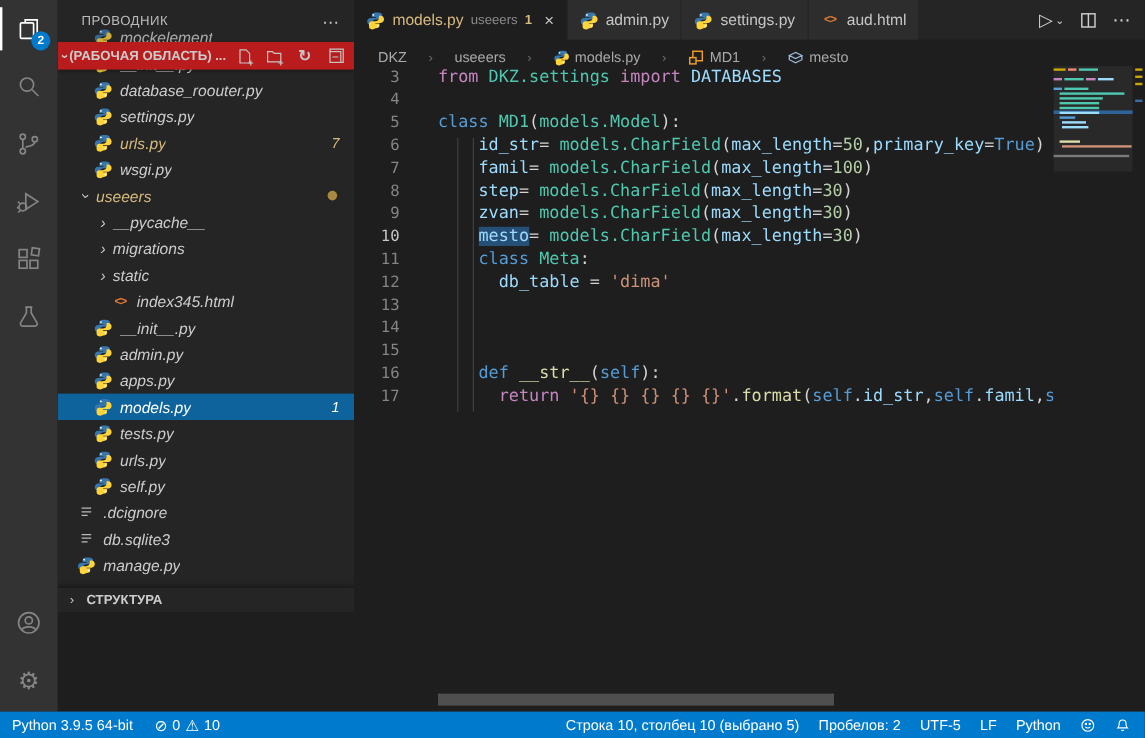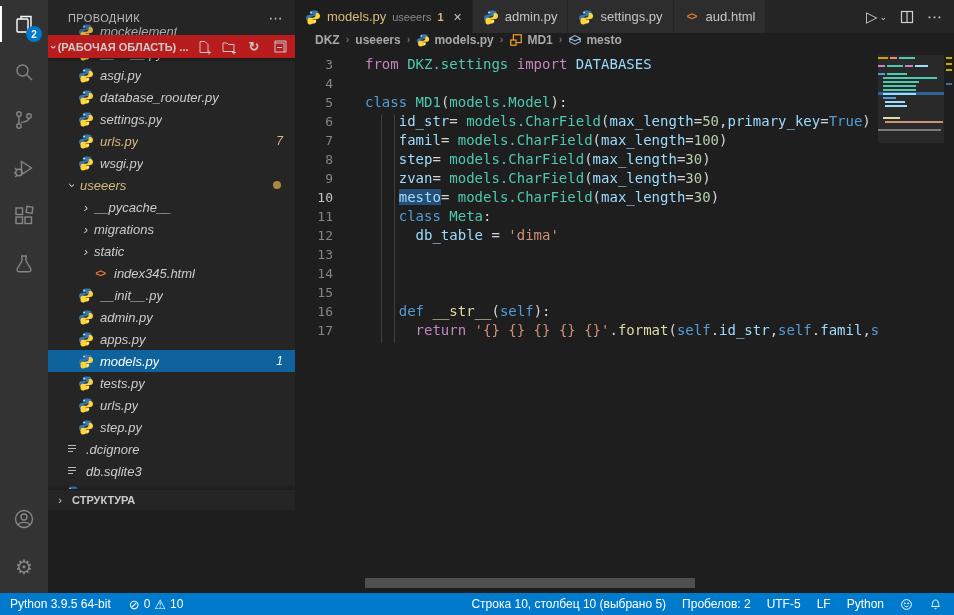--- a/index.html
+++ b/index.html
@@ -57,22 +57,22 @@
   .tab .ticon { width:16px; height:16px; display:flex; align-items:center; justify-content:center; }
   .tab .tlabel.gold { color:#d7ba7d; }
   .tab .tdesc { font-size:11px; color:#8b8b8b; }
   .tab .tbadge { font-size:11px; color:#d7ba7d; font-weight:bold; }
   .tab .tclose { color:#c5c5c5; font-size:14px; margin-left:4px; }
   .tab-actions { margin-left:auto; display:flex; align-items:center; gap:12px; padding-right:12px; color:#cfcfcf; }
   .tab-actions .ta { display:flex; align-items:center; cursor:pointer; font-size:15px; }
   .ta svg { width:16px; height:16px; stroke:currentColor; fill:none; stroke-width:1.2; }
   .ta .chev { font-size:9px; margin-left:2px; color:#cfcfcf; }
 
-  .breadcrumbs { position:absolute; left:0; top:33px; right:0; height:22px; display:flex; align-items:flex-start;
-    padding-left:20px; font-size:12px; color:#a9a9a9; gap:4px;font-weight:bold; }
+  .breadcrumbs { position:absolute; left:0; top:33px; right:0; height:22px; display:flex; align-items:flex-end;
+    padding-left:20px; font-size:12px; color:#a9a9a9; gap:16px; }
   .bc-item { display:flex; align-items:center; gap:4px; cursor:pointer; white-space:nowrap; }
   .bc-sep { color:#6e6e6e; font-size:11px; margin:0 2px; }
   .bc-ico { width:14px; height:14px; display:flex; align-items:center; justify-content:center; }
 
   .codepane { position:absolute; left:0; top:55px; width:583px; height:523px; overflow:hidden;
     font-family:"DejaVu Sans Mono","Liberation Mono",monospace; font-size:14px; }
   .cline { position:relative; height:19px; line-height:19px; display:flex; white-space:pre; }
   .gut { width:46px; flex:none; text-align:right; padding-right:8px; color:#858585; font-size:13px; }
   .cline.cur .gut { color:#c6c6c6; }
   .ctext { padding-left:24px; flex:none; }
@@ -217,31 +217,20 @@
         </div>
         <div class="row" style="padding-left: 30px;">
           <span class="ficon">
             <svg viewBox="0 0 16 16" xmlns="http://www.w3.org/2000/svg">
               <path fill="#3876ab" d="M7.9 1.5c-1.9 0-3.1.9-3.1 2.3v1.6h3.4v.5H3.7C2.2 5.9 1 7.1 1 8.9s1.2 3 2.7 3h1.5v-1.9c0-1.6 1.4-2.8 3-2.8h3.1c1.3 0 2.2-1 2.2-2.3V3.8c0-1.4-1.3-2.3-3.2-2.3z"></path>
               <circle fill="#fff" cx="6.1" cy="3.4" r=".75"></circle>
               <path fill="#ffd43b" d="M8.1 14.5c1.9 0 3.1-.9 3.1-2.3v-1.6H7.8v-.5h4.5c1.5 0 2.7-1.2 2.7-3s-1.2-3-2.7-3h-1.5v1.9c0 1.6-1.4 2.8-3 2.8H4.7c-1.3 0-2.2 1-2.2 2.3v2.1c0 1.4 1.3 2.3 3.2 2.3z"></path>
               <circle fill="#fff" cx="9.9" cy="12.6" r=".75"></circle>
             </svg>
           </span>
-          <span class="lbl">asgi.py</span>
-        </div>
-        <div class="row" style="padding-left: 30px;">
-          <span class="ficon">
-            <svg viewBox="0 0 16 16" xmlns="http://www.w3.org/2000/svg">
-              <path fill="#3876ab" d="M7.9 1.5c-1.9 0-3.1.9-3.1 2.3v1.6h3.4v.5H3.7C2.2 5.9 1 7.1 1 8.9s1.2 3 2.7 3h1.5v-1.9c0-1.6 1.4-2.8 3-2.8h3.1c1.3 0 2.2-1 2.2-2.3V3.8c0-1.4-1.3-2.3-3.2-2.3z"></path>
-              <circle fill="#fff" cx="6.1" cy="3.4" r=".75"></circle>
-              <path fill="#ffd43b" d="M8.1 14.5c1.9 0 3.1-.9 3.1-2.3v-1.6H7.8v-.5h4.5c1.5 0 2.7-1.2 2.7-3s-1.2-3-2.7-3h-1.5v1.9c0 1.6-1.4 2.8-3 2.8H4.7c-1.3 0-2.2 1-2.2 2.3v2.1c0 1.4 1.3 2.3 3.2 2.3z"></path>
-              <circle fill="#fff" cx="9.9" cy="12.6" r=".75"></circle>
-            </svg>
-          </span>
           <span class="lbl">database_roouter.py</span>
         </div>
         <div class="row" style="padding-left: 30px;">
           <span class="ficon">
             <svg viewBox="0 0 16 16" xmlns="http://www.w3.org/2000/svg">
               <path fill="#3876ab" d="M7.9 1.5c-1.9 0-3.1.9-3.1 2.3v1.6h3.4v.5H3.7C2.2 5.9 1 7.1 1 8.9s1.2 3 2.7 3h1.5v-1.9c0-1.6 1.4-2.8 3-2.8h3.1c1.3 0 2.2-1 2.2-2.3V3.8c0-1.4-1.3-2.3-3.2-2.3z"></path>
               <circle fill="#fff" cx="6.1" cy="3.4" r=".75"></circle>
               <path fill="#ffd43b" d="M8.1 14.5c1.9 0 3.1-.9 3.1-2.3v-1.6H7.8v-.5h4.5c1.5 0 2.7-1.2 2.7-3s-1.2-3-2.7-3h-1.5v1.9c0 1.6-1.4 2.8-3 2.8H4.7c-1.3 0-2.2 1-2.2 2.3v2.1c0 1.4 1.3 2.3 3.2 2.3z"></path>
               <circle fill="#fff" cx="9.9" cy="12.6" r=".75"></circle>
             </svg>
@@ -363,21 +352,21 @@
         </div>
         <div class="row" style="padding-left: 30px;">
           <span class="ficon">
             <svg viewBox="0 0 16 16" xmlns="http://www.w3.org/2000/svg">
               <path fill="#3876ab" d="M7.9 1.5c-1.9 0-3.1.9-3.1 2.3v1.6h3.4v.5H3.7C2.2 5.9 1 7.1 1 8.9s1.2 3 2.7 3h1.5v-1.9c0-1.6 1.4-2.8 3-2.8h3.1c1.3 0 2.2-1 2.2-2.3V3.8c0-1.4-1.3-2.3-3.2-2.3z"></path>
               <circle fill="#fff" cx="6.1" cy="3.4" r=".75"></circle>
               <path fill="#ffd43b" d="M8.1 14.5c1.9 0 3.1-.9 3.1-2.3v-1.6H7.8v-.5h4.5c1.5 0 2.7-1.2 2.7-3s-1.2-3-2.7-3h-1.5v1.9c0 1.6-1.4 2.8-3 2.8H4.7c-1.3 0-2.2 1-2.2 2.3v2.1c0 1.4 1.3 2.3 3.2 2.3z"></path>
               <circle fill="#fff" cx="9.9" cy="12.6" r=".75"></circle>
             </svg>
           </span>
-          <span class="lbl">step.py</span>
+          <span class="lbl">self.py</span>
         </div>
         <div class="row" style="padding-left: 16px;">
           <span class="ficon">
             <svg viewBox="0 0 16 16" xmlns="http://www.w3.org/2000/svg">
               <path stroke="#b9b9b9" fill="none" d="M4 4.5h8M4 7.5h8M4 10.5h5"></path>
             </svg>
           </span>
           <span class="lbl">.dcignore</span>
         </div>
         <div class="row" style="padding-left: 16px;">

